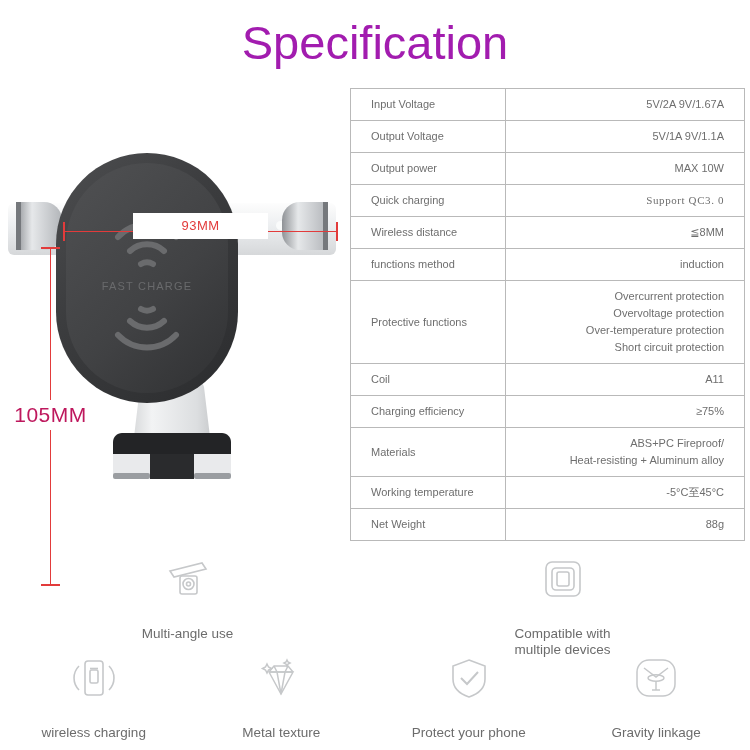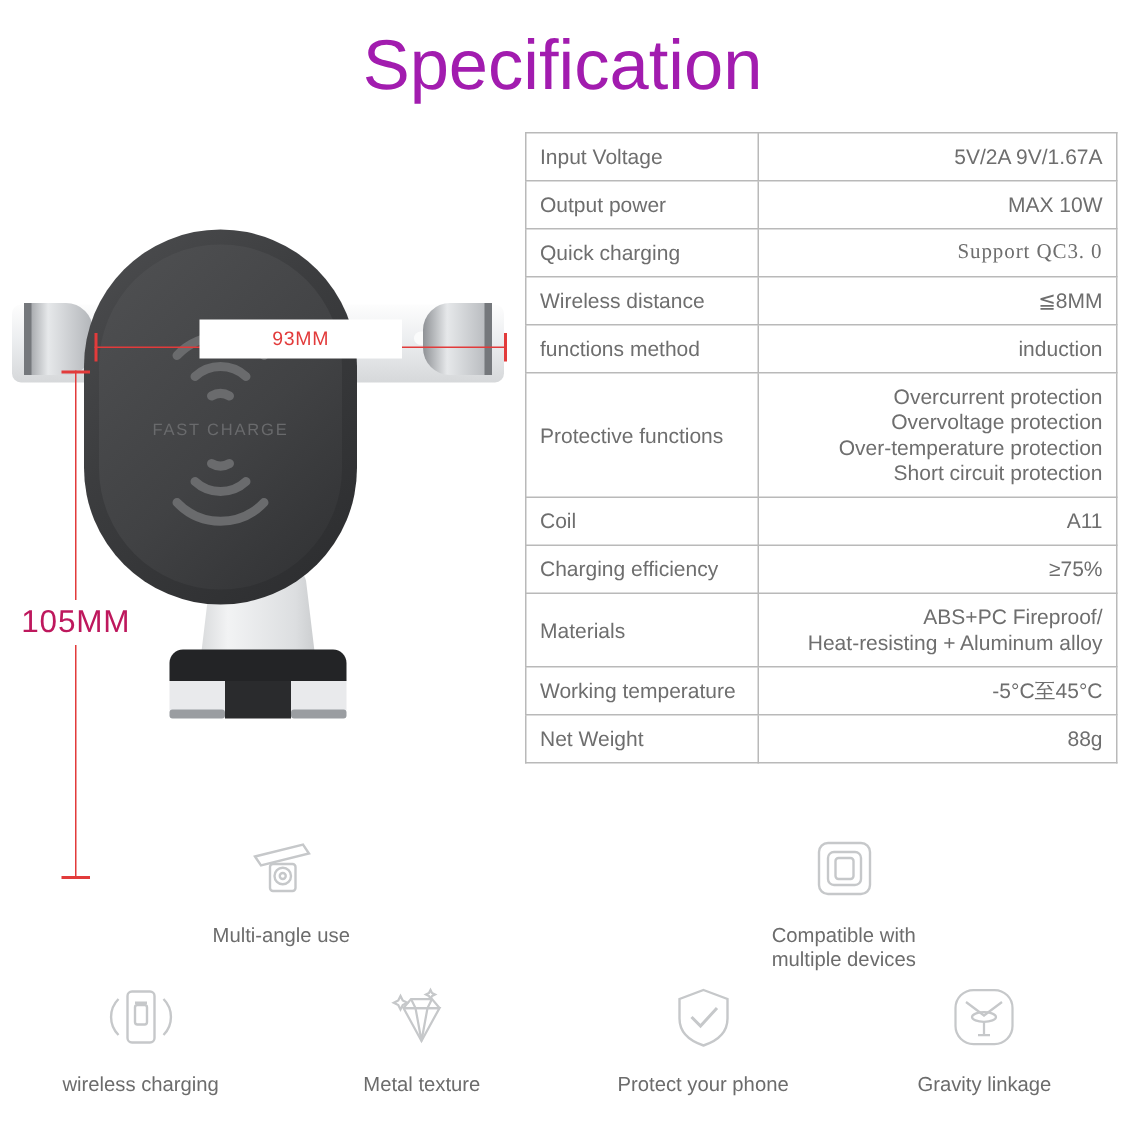--- a/index.html
+++ b/index.html
@@ -58,23 +58,23 @@
   
   #spec-table {
     position: absolute; left: 350px; top: 88px; width: 394px;
     border-collapse: collapse;
     table-layout: fixed;
     background: #fff;
   }
   #spec-table td {
     border: 1px solid #b9b9b9;
     color: #6e6e6e;
-    font-size: 14px;
+    font-size: 11px;
     line-height: 17px;
-    padding: 7px 9px;
+    padding: 7px 20px;
     vertical-align: middle;
   }
   #spec-table td.k { width: 155px; }
   #spec-table td.v { width: 239px; text-align: right; }
   td.v.mono {
     font-family: "Liberation Serif", "DejaVu Serif", serif;
     font-size: 15.5px;
     letter-spacing: 0.6px;
     color: #6e6e6e;
   }
@@ -83,21 +83,21 @@
   
   .feat-row { position: absolute; left: 0; width: 750px; display: flex; }
   #feat-row-1 { top: 556px; }
   #feat-row-2 { top: 655px; }
   .feat {
     display: flex; flex-direction: column; align-items: center;
     flex: 1 1 0;
   }
   .feat-icon { height: 46px; display: flex; align-items: center; justify-content: center; }
   .feat-label {
-    margin-top: 14px; text-align: center;
+    margin-top: 24px; text-align: center;
     font-size: 13.5px; color: #6c6c6c; line-height: 16px;
     white-space: pre-line;
   }
   svg { display: block; }
 </style>
 </head>
 <body>
 
 <div id="page">
 
@@ -184,20 +184,24 @@
     <div id="dim-h-cap-t"></div>
     <div id="dim-h-cap-b"></div>
     <div id="dim-h-label">105MM</div>
   </div>
 
   <table id="spec-table">
     <tbody id="spec-tbody">
         <tr>
           <td class="k">Input Voltage</td>
           <td class="v">5V/2A  9V/1.67A</td>
+        </tr>
+        <tr>
+          <td class="k">Output Voltage</td>
+          <td class="v">5V/1A  9V/1.1A</td>
         </tr>
         <tr>
           <td class="k">Output power</td>
           <td class="v">MAX 10W</td>
         </tr>
         <tr>
           <td class="k">Quick charging</td>
           <td class="v mono">Support  QC3. 0</td>
         </tr>
         <tr>

